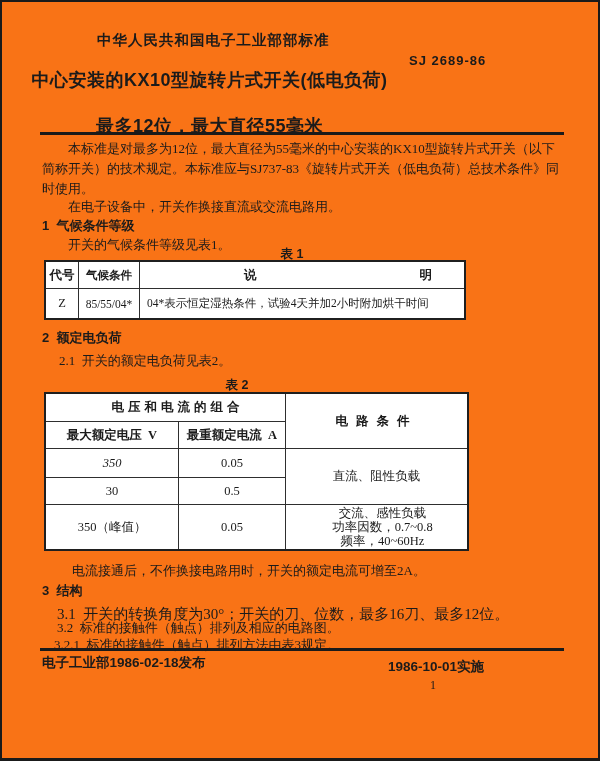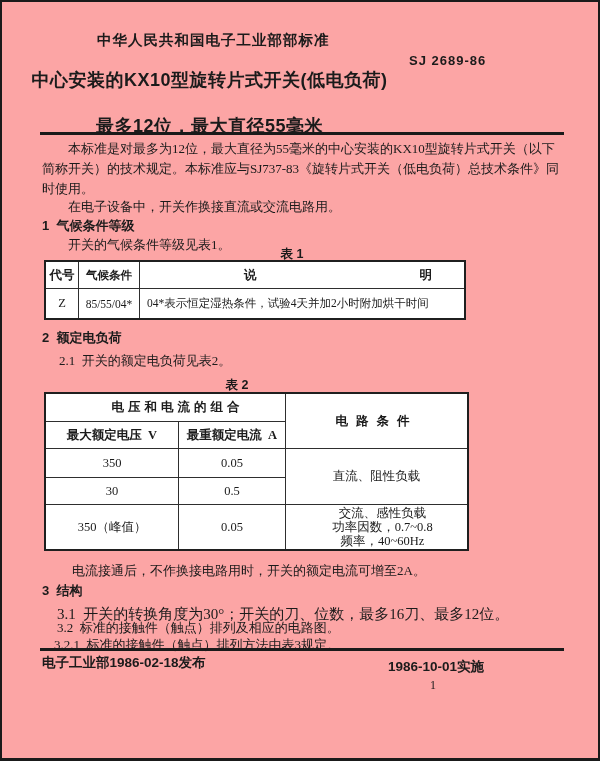--- a/index.html
+++ b/index.html
@@ -1,19 +1,19 @@
 <!DOCTYPE html>
 <html><head>
 <meta charset="utf-8">
 <style>
   html,body{margin:0;padding:0;}
   body{width:600px;height:761px;position:relative;background:#ffffff;
        font-family:"Liberation Serif","DejaVu Serif",serif;color:#1b1b1b;}
   .page{position:absolute;left:0;top:0;width:600px;height:761px;box-sizing:border-box;
-        background:#fca5a5;border:2px solid #1a1a1a;border-bottom-width:3px;}
+        background:#f97316;border:2px solid #1a1a1a;border-bottom-width:3px;}
   .abs{position:absolute;white-space:pre-wrap;}
   .sans{font-family:"Liberation Sans","DejaVu Sans",sans-serif;}
   .b{font-weight:bold;}
   .ctr{text-align:center;}
   .rule{position:absolute;background:#1a1a1a;height:3px;}
 
   
   .org{left:95px;top:29px;font-size:14.5px;letter-spacing:1px;}
   .code{left:407px;top:51px;font-size:13px;letter-spacing:1px;}
   .title1{left:10px;top:66px;width:395px;font-size:18px;letter-spacing:0.5px;}
@@ -43,21 +43,21 @@
   .s21{left:57px;top:350px;font-size:13px;}
   .t2cap{left:20px;top:375px;width:430px;font-size:12.5px;}
   .t2{left:42px;top:390px;width:425px;box-sizing:border-box;display:grid;
       grid-template-columns:133px 107px 1fr;
       grid-template-rows:28px 27px 29px 27px 44px;
       border:2px solid #1f1f1f;background:#fff;}
   .combo{grid-column:1/3;grid-row:1;letter-spacing:4px;padding-left:24px;}
   .circuit{grid-column:3/4;grid-row:1/3;letter-spacing:8px;}
   .hv{grid-column:1;grid-row:2;font-size:12px;}
   .ha{grid-column:2;grid-row:2;font-size:12px;}
-  .r1v{grid-column:1;grid-row:3;} .r1a{grid-column:2;grid-row:3;}
+  .r1v{grid-column:1;grid-row:3;font-style:italic;} .r1a{grid-column:2;grid-row:3;}
   .dc{grid-column:3;grid-row:3/5;}
   .r2v{grid-column:1;grid-row:4;} .r2a{grid-column:2;grid-row:4;}
   .r3v{grid-column:1;grid-row:5;} .r3a{grid-column:2;grid-row:5;}
   .ac{grid-column:3;grid-row:5;flex-direction:column;align-items:flex-start;
       justify-content:center;padding-left:12px;font-size:11.5px;line-height:14px;}
 
   .note2{left:46px;top:560px;font-size:13px;margin-left:24px;}
 
   
   .h3{left:40px;top:580px;font-size:13px;}

